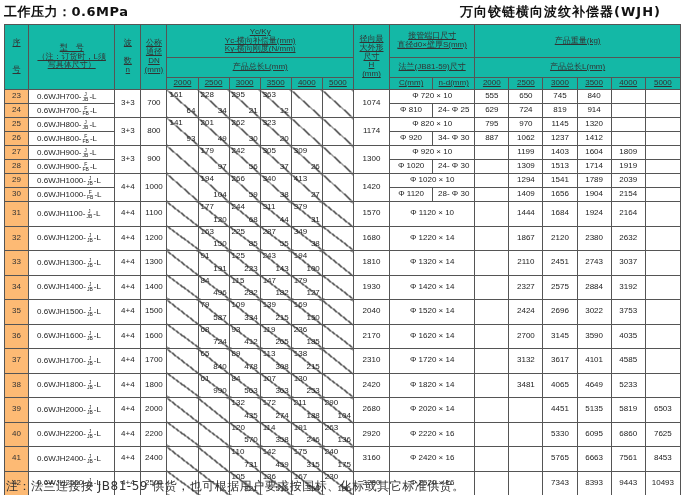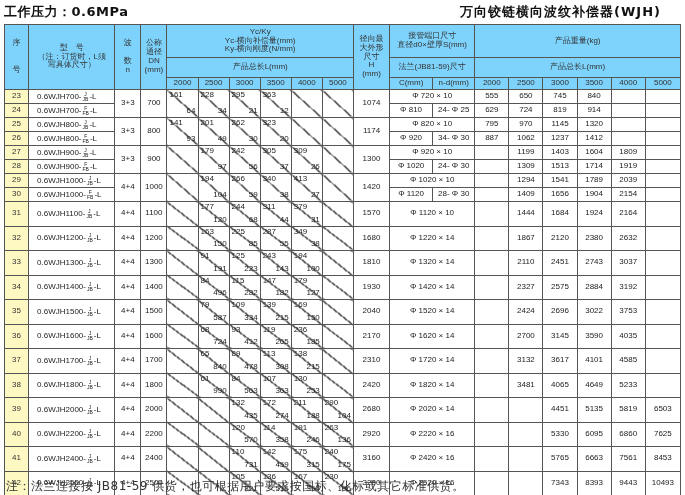--- a/index.html
+++ b/index.html
@@ -1,22 +1,22 @@
 <!DOCTYPE html>
 <html><head>
 <meta charset="utf-8">
 <style>
   * { box-sizing: border-box; margin: 0; padding: 0; }
   body { width: 685px; height: 495px; background: #ffffff; font-family: "DejaVu Sans", sans-serif; color: #222; position: relative; overflow: hidden; }
   .pressure { position: absolute; left: 4px; top: 3px; font-size: 13px; font-weight: bold; color: #111; letter-spacing: 0.5px; }
   .title { position: absolute; right: 24px; top: 3px; font-size: 13px; font-weight: bold; color: #111; letter-spacing: 1px; }
   table { position: absolute; left: 4px; top: 24px; border-collapse: collapse; table-layout: fixed; width: 677px; font-family: "Liberation Sans", sans-serif; }
   td, th { border: 1px solid #555; font-size: 8px; text-align: center; vertical-align: middle; font-weight: normal; padding: 0; line-height: 1.1; }
-  thead th { background: #7dd3fc; color: #333; }
-  tbody td.seq { background: #fef9c3; color: #333; font-size: 8px; }
+  thead th { background: #14b8a6; color: #333; text-decoration: underline; }
+  tbody td.seq { background: #fdba74; color: #333; font-size: 8px; }
   tbody td.model { text-align: left; padding-left: 8px; font-size: 8px; white-space: nowrap; }
   .sup { display: inline-block; font-size: 5px; vertical-align: middle; line-height: 5px; text-align: center; margin: 0 1px; }
   td.diag { position: relative; background-image: linear-gradient(to top right, transparent calc(50% - 0.6px), #333 calc(50% - 0.6px), #333 calc(50% + 0.6px), transparent calc(50% + 0.6px)); }
   td.diag .yc { position: absolute; left: 2px; top: 1px; font-size: 8px; }
   td.diag .ky { position: absolute; right: 2px; bottom: 1px; font-size: 8px; }
   .note { position: absolute; left: 6px; top: 478px; font-size: 12px; color: #333; letter-spacing: 0.5px; }
   tr.r-half td { height: 14px; }
   tr.r-full td { height: 24.5px; }
   tr.r-full td.diag, tr.r-half td.diag { }
 </style>

